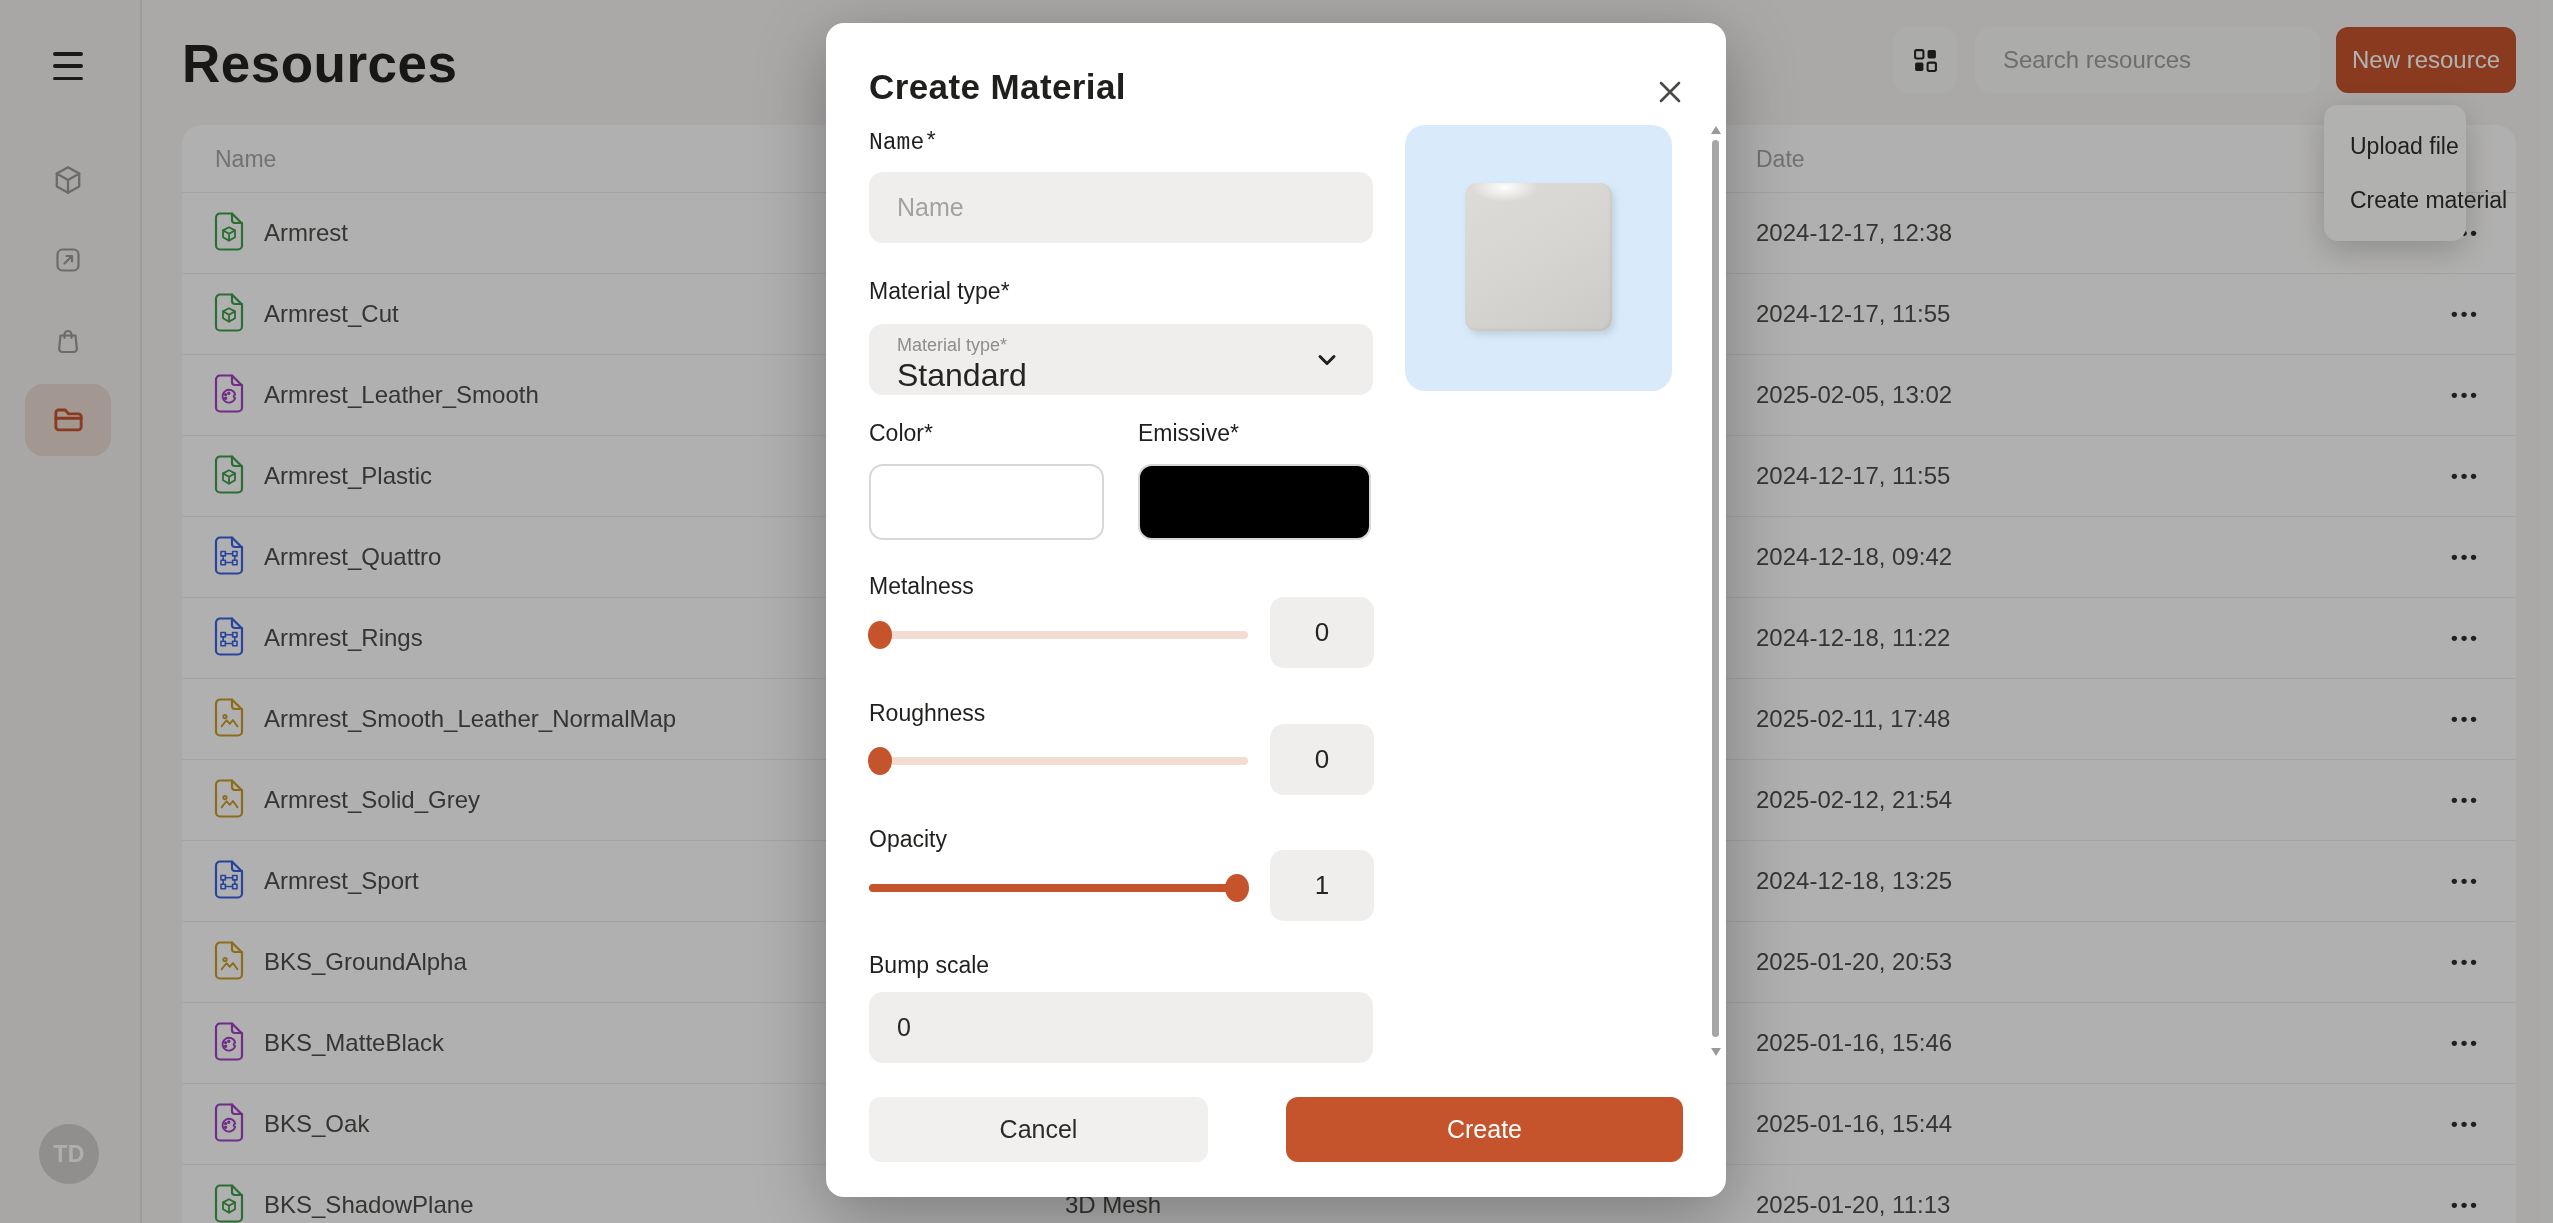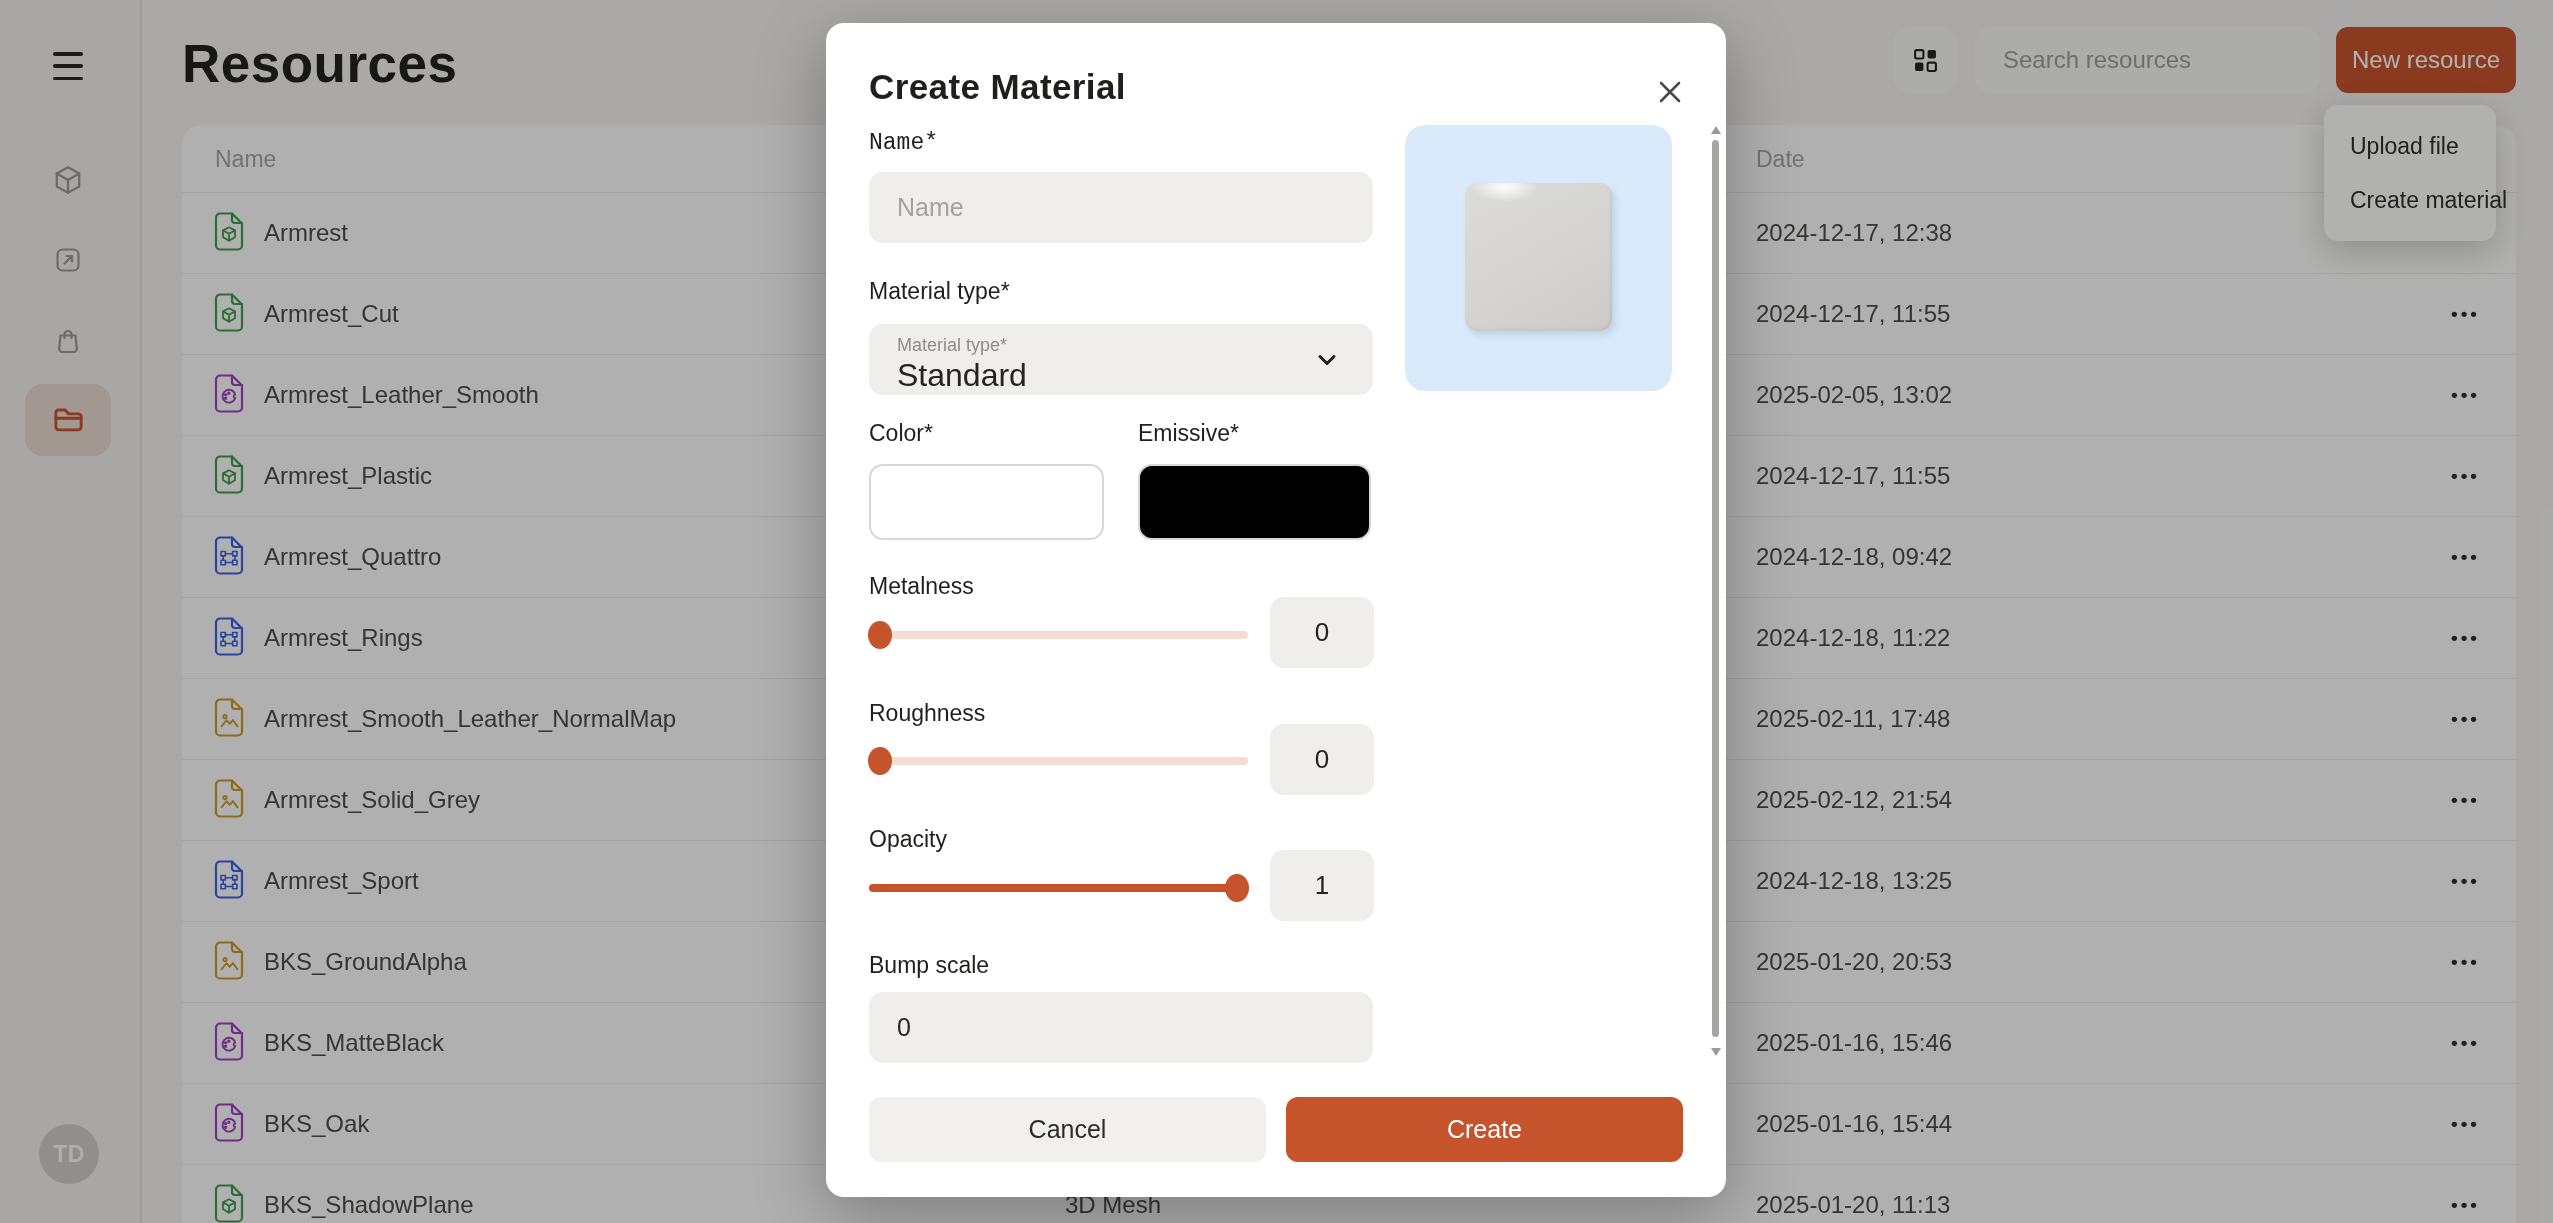--- a/index.html
+++ b/index.html
@@ -23,21 +23,21 @@
   .avatar{position:absolute;left:39px;top:1124px;width:60px;height:60px;border-radius:50%;background:#CFCDCB;color:#FBFAF8;display:flex;align-items:center;justify-content:center;font-size:23px;font-weight:700;letter-spacing:.5px;border:none;cursor:pointer;}
 
   
   .page-title{position:absolute;left:182px;top:33px;font-size:53px;font-weight:700;color:#222220;letter-spacing:.5px;}
   .grid-btn{position:absolute;left:1893px;top:27px;width:64px;height:66px;border-radius:16px;background:#F7F6F4;border:none;display:flex;align-items:center;justify-content:center;cursor:pointer;}
   .search{position:absolute;left:1975px;top:27px;width:345px;height:66px;border-radius:16px;background:#F7F6F4;border:none;padding:0 28px;font-size:24px;color:#3a3a3a;font-family:"Liberation Sans",sans-serif;}
   .search::placeholder{color:#9F9E9C;}
   .new-resource{position:absolute;left:2336px;top:27px;width:180px;height:66px;border-radius:12px;background:var(--accent);border:none;color:#fff;font-size:24px;font-family:"Liberation Sans",sans-serif;cursor:pointer;}
 
   
-  .dropdown{position:absolute;left:2324px;top:105px;width:172px;border-radius:14px;background:#FEFEFD;box-shadow:0 10px 34px rgba(0,0,0,0.20);padding:14px 0;z-index:20;}
+  .dropdown{position:absolute;left:2324px;top:105px;width:142px;border-radius:14px;background:#FEFEFD;box-shadow:0 10px 34px rgba(0,0,0,0.20);padding:14px 0;z-index:20;}
   .dropdown .item{display:block;width:100%;text-align:left;padding:0 26px;height:54px;line-height:54px;font-size:23px;color:#2F2F2D;background:none;border:none;cursor:pointer;font-family:"Liberation Sans",sans-serif;white-space:nowrap;}
 
   
   .table{position:absolute;left:182px;top:125px;width:2334px;height:1098px;background:#FEFDFC;border-radius:20px 20px 0 0;overflow:hidden;z-index:5;}
   .thead{position:relative;height:67px;}
   .th{position:absolute;top:50%;transform:translateY(-50%);font-size:23px;color:#A5A4A2;font-weight:400;}
   .th.name{left:33px;}
   .th.date{left:1574px;}
   .row{position:relative;height:81px;border-top:1px solid #ECEBE9;}
   .row .ficon{position:absolute;left:30px;top:50%;transform:translateY(-50%);}
@@ -74,21 +74,21 @@
      box-shadow:3px 4px 6px rgba(120,130,140,0.25), inset -2px -2px 3px rgba(0,0,0,0.05);}
   .swatch{position:absolute;top:441px;height:76px;border-radius:14px;border:2px solid #D9D7D4;cursor:pointer;}
   .swatch.color{left:43px;width:235px;}
   .swatch.emissive{left:312px;width:233px;}
   .slider{position:absolute;left:43px;width:379px;height:28px;cursor:pointer;}
   .slider-track{position:absolute;left:0;top:10px;width:100%;height:8px;border-radius:4px;background:var(--accent-soft);}
   .slider-fill{position:absolute;left:0;top:10px;height:8px;border-radius:4px;background:var(--accent);}
   .slider-thumb{position:absolute;top:0;width:24px;height:28px;border-radius:50%;background:var(--accent);}
   .value-box{position:absolute;left:444px;width:104px;height:71px;border-radius:14px;background:#EFEEEC;display:flex;align-items:center;justify-content:center;font-size:26px;color:#242422;}
   .btn{position:absolute;top:1074px;height:65px;border-radius:12px;border:none;font-size:25px;cursor:pointer;font-family:"Liberation Sans",sans-serif;}
-  .btn.cancel{left:43px;width:397px;background:#F1F0EE;color:#2B2B29;}
+  .btn.cancel{left:43px;width:339px;background:#F1F0EE;color:#2B2B29;}
   .btn.create{left:460px;width:397px;background:var(--accent);color:#FFFFFF;}
   .scrollbar{position:absolute;right:6px;top:0;width:8px;height:100%;}
   .scroll-thumb{position:absolute;left:0;top:117px;width:7px;height:897px;border-radius:4px;background:#A6A6A4;cursor:pointer;}
   .scroll-up{position:absolute;left:-1px;top:103px;width:0;height:0;border-left:5px solid transparent;border-right:5px solid transparent;border-bottom:8px solid #9A9A98;}
   .scroll-down{position:absolute;left:-1px;top:1025px;width:0;height:0;border-left:5px solid transparent;border-right:5px solid transparent;border-top:8px solid #9A9A98;}
   .hidden-defs{position:absolute;width:0;height:0;overflow:hidden;}
 </style>
 </head>
 <body>
 

